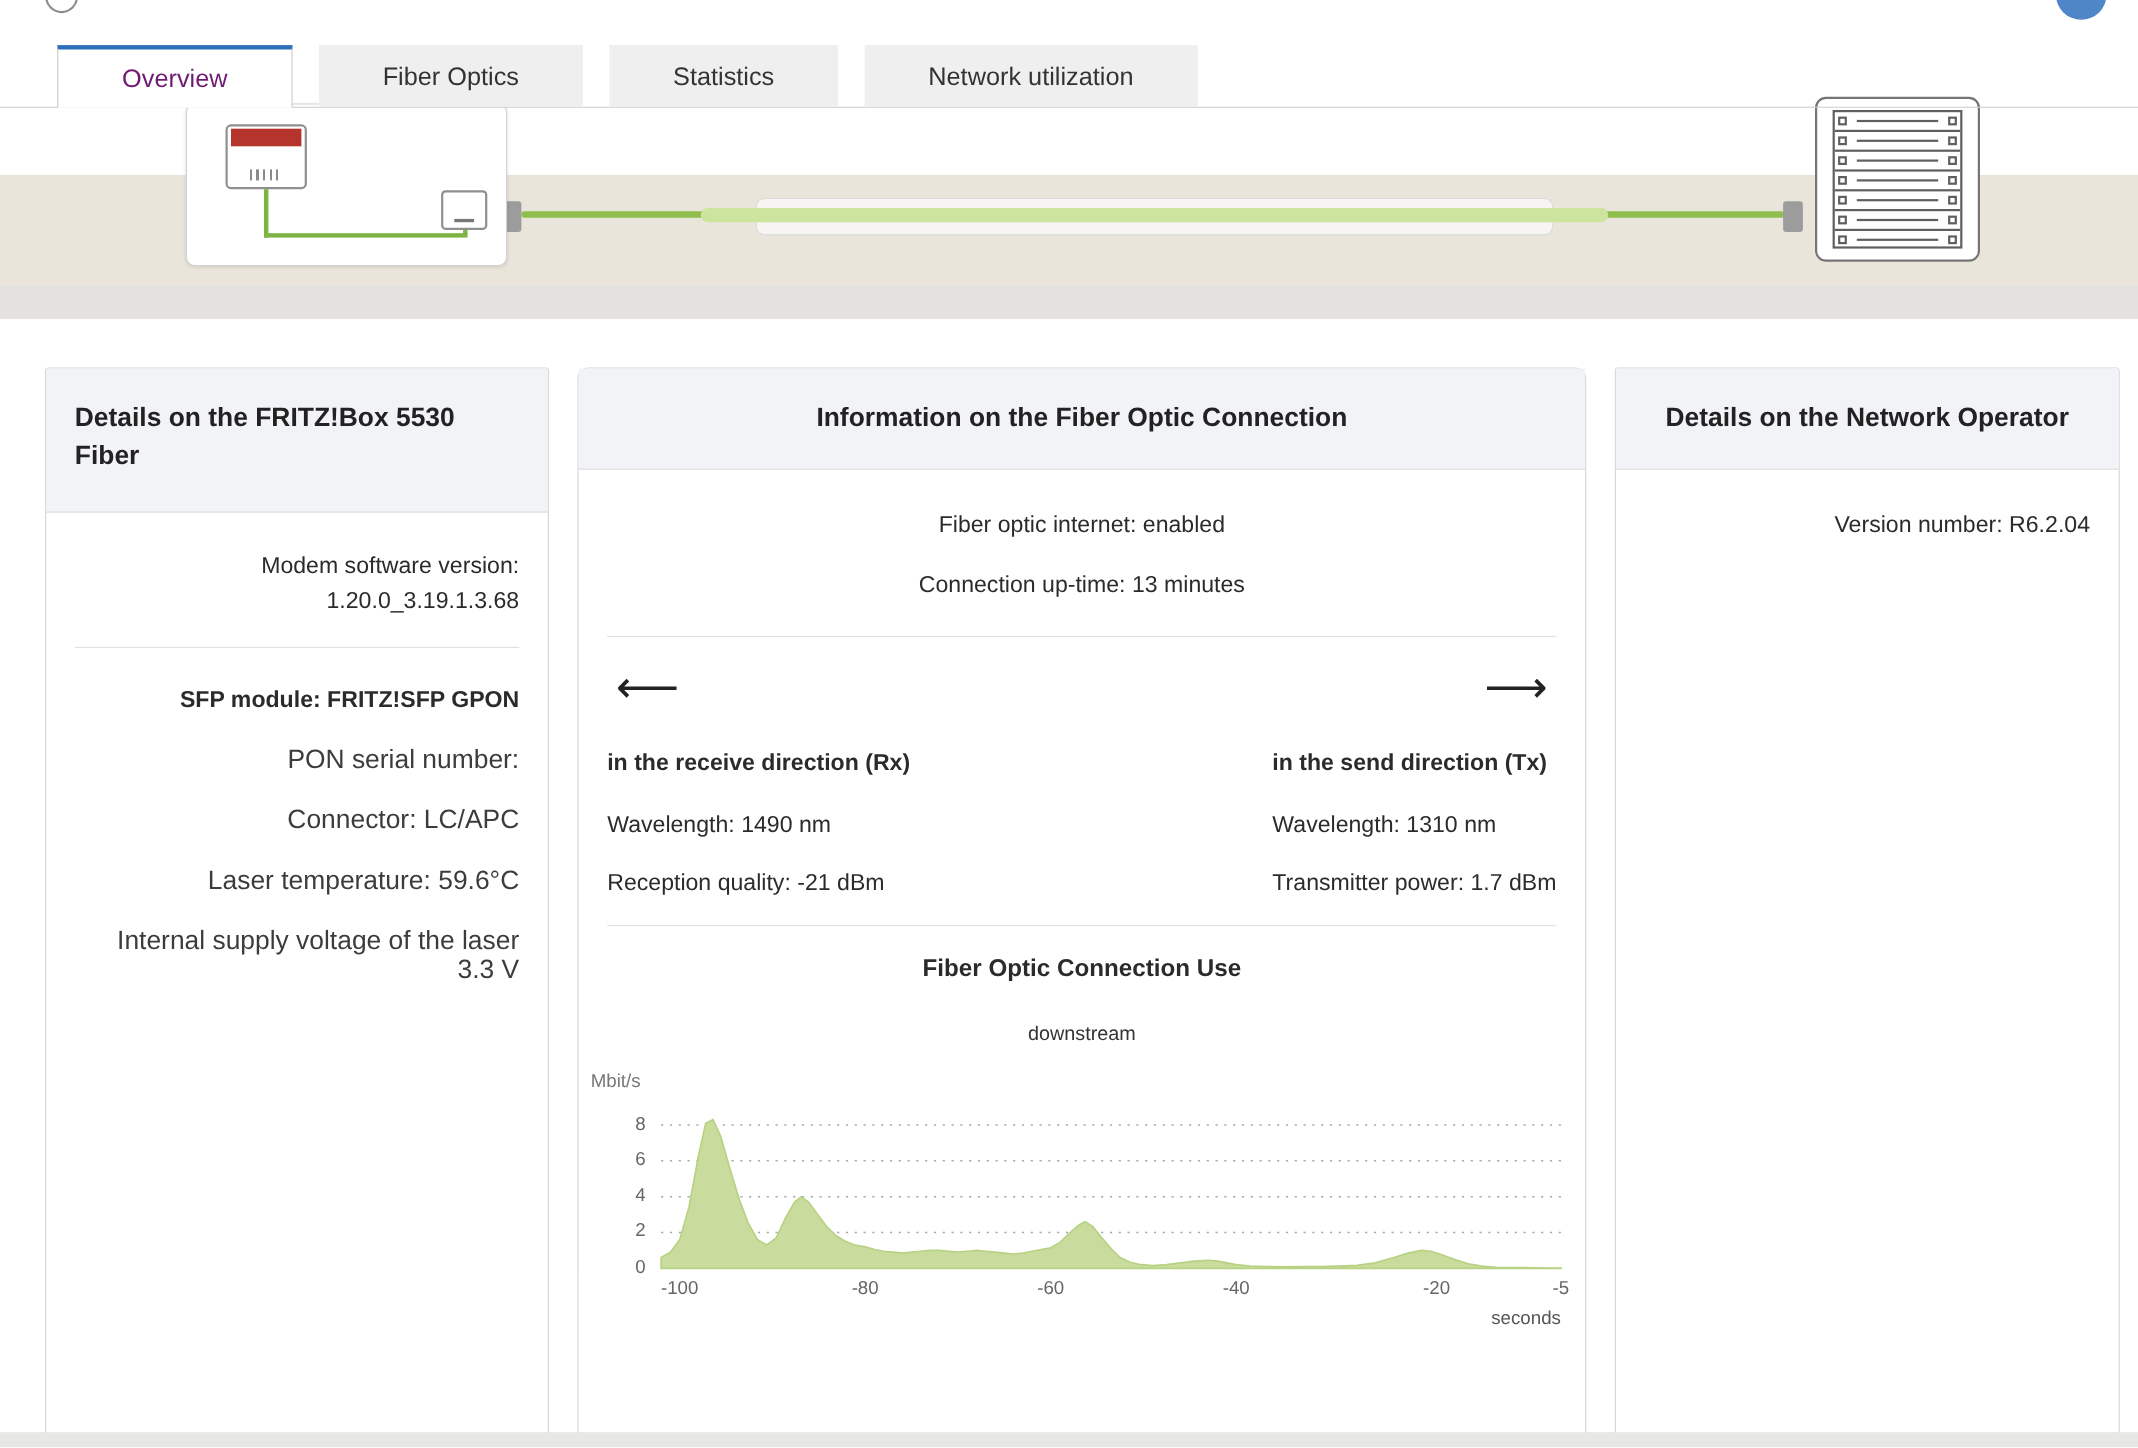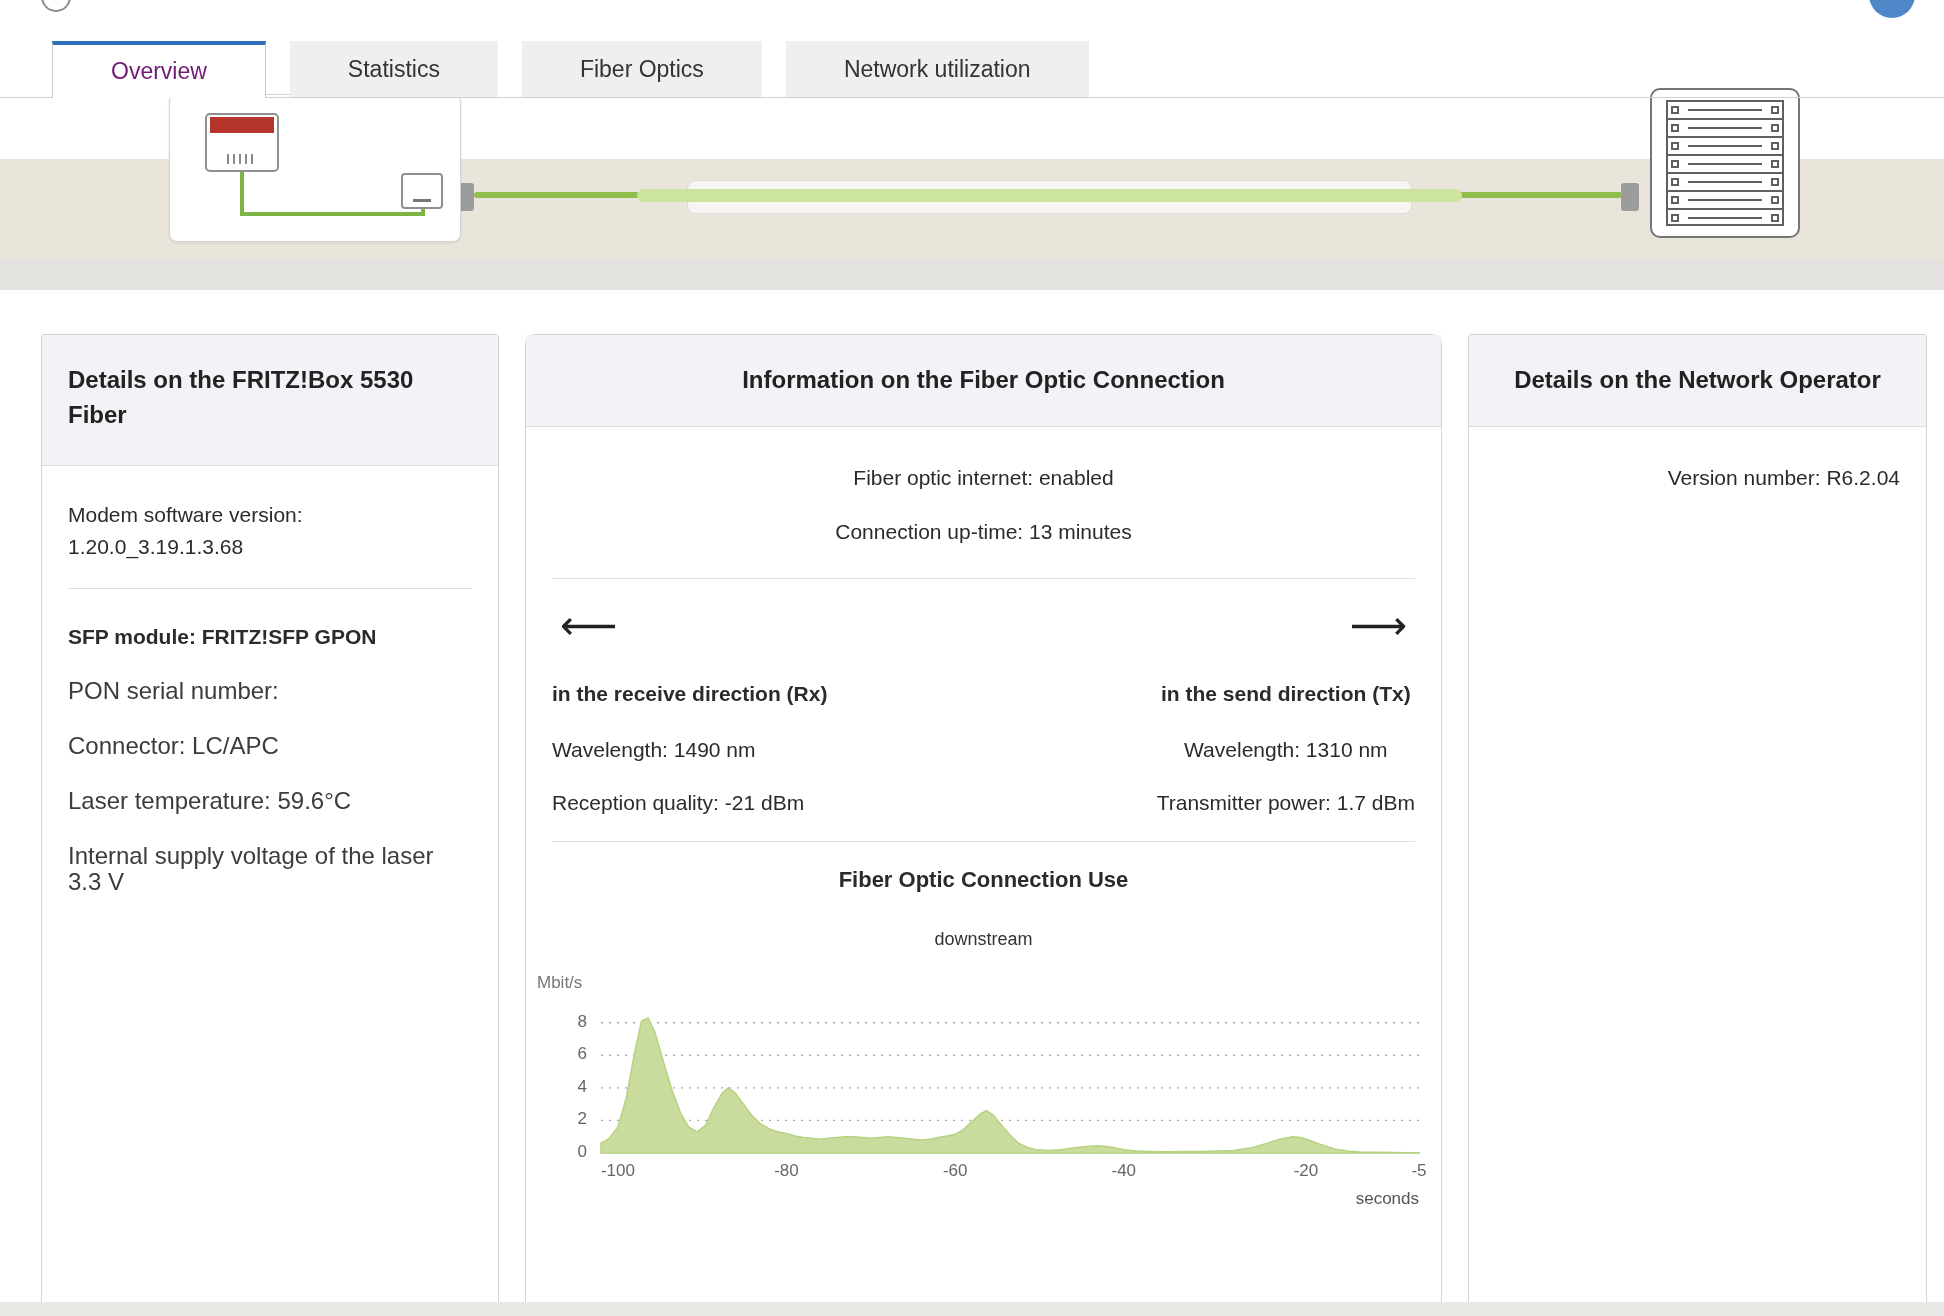--- a/index.html
+++ b/index.html
@@ -58,38 +58,38 @@
   .card{background:#fff;border:1px solid #d4d4d4;border-radius:3px;height:1190px;box-sizing:border-box;}
   .card.device{width:458px;}
   .card.connection{width:917px;border-radius:10px;}
   .card.operator{width:459px;}
   .card>header{background:#f2f3f6;border-bottom:1px solid #dcdcdc;padding:28px 26px;font-weight:bold;
                font-size:24px;line-height:1.45;box-sizing:border-box;color:#222;}
   .card.device>header{min-height:131px;}
   .card.connection>header,.card.operator>header{text-align:center;}
 
   
-  .body-device{padding:0 26px;}
+  .body-device{padding:0 26px;text-align:right;}
   .modem{margin-top:33px;font-size:21px;line-height:1.5;}
   .divider{border:none;border-top:1px solid #e0e0e0;margin:26px 0 0 0;}
   .sfp-head{margin-top:36px;font-weight:bold;font-size:21px;}
   .devrow{margin-top:29px;font-size:24px;color:#3c3c3c;line-height:26px;}
 
   
   .body-conn{padding:0 26px;text-align:center;}
   .status{font-size:21px;line-height:30px;margin-top:24px;}
   .status:first-child{margin-top:36px;}
   .hr-a{border:none;border-top:1px solid #e0e0e0;margin:31px 0 0 0;}
   .arrows{position:relative;height:68px;margin-top:18px;}
   .arrow{position:absolute;top:8px;font-size:40px;line-height:1;color:#222;cursor:pointer;user-select:none;}
   .arrow.prev{left:8px;}
   .arrow.next{right:8px;}
   .dircols{display:flex;justify-content:space-between;margin-top:14px;}
   .col{font-size:21px;text-align:left;}
-  .col.tx{text-align:center;}
+  .col.tx{text-align:left;}
   .col .h{font-weight:bold;margin-bottom:26px;line-height:30px;}
   .col .v{margin-bottom:23px;line-height:30px;}
   .hr-b{border:none;border-top:1px solid #e0e0e0;margin:0;}
   .usage-title{margin-top:22px;font-size:22px;font-weight:bold;line-height:32px;}
   .downstream{margin-top:32px;font-size:18px;color:#333;line-height:22px;}
   .chart{position:relative;width:818px;height:140px;margin:63px 0 0 49px;text-align:left;}
   .chart svg{position:absolute;left:0;top:0;width:818px;height:140px;overflow:visible;}
   .axis-layer{position:absolute;left:0;top:0;width:100%;height:100%;pointer-events:none;}
   .ylab{position:absolute;font-size:17px;color:#666;left:-58px;width:44px;text-align:right;}
   .xlab{position:absolute;font-size:17px;color:#666;top:148px;transform:translateX(-50%);}
@@ -109,24 +109,24 @@
 <div class="page">
 
   <div class="partial-left"></div>
   <div class="partial-right"></div>
 
   <div class="tabbar">
     <div class="tab active">
       <span>Overview</span>
     </div>
     <div class="tab">
+      <span>Fiber Optics</span>
+    </div>
+    <div class="tab">
       <span>Statistics</span>
-    </div>
-    <div class="tab">
-      <span>Fiber Optics</span>
     </div>
     <div class="tab">
       <span>Network utilization</span>
     </div>
   </div>
 
   <div class="hero">
     <div class="band"></div>
     <div class="band2"></div>
 

